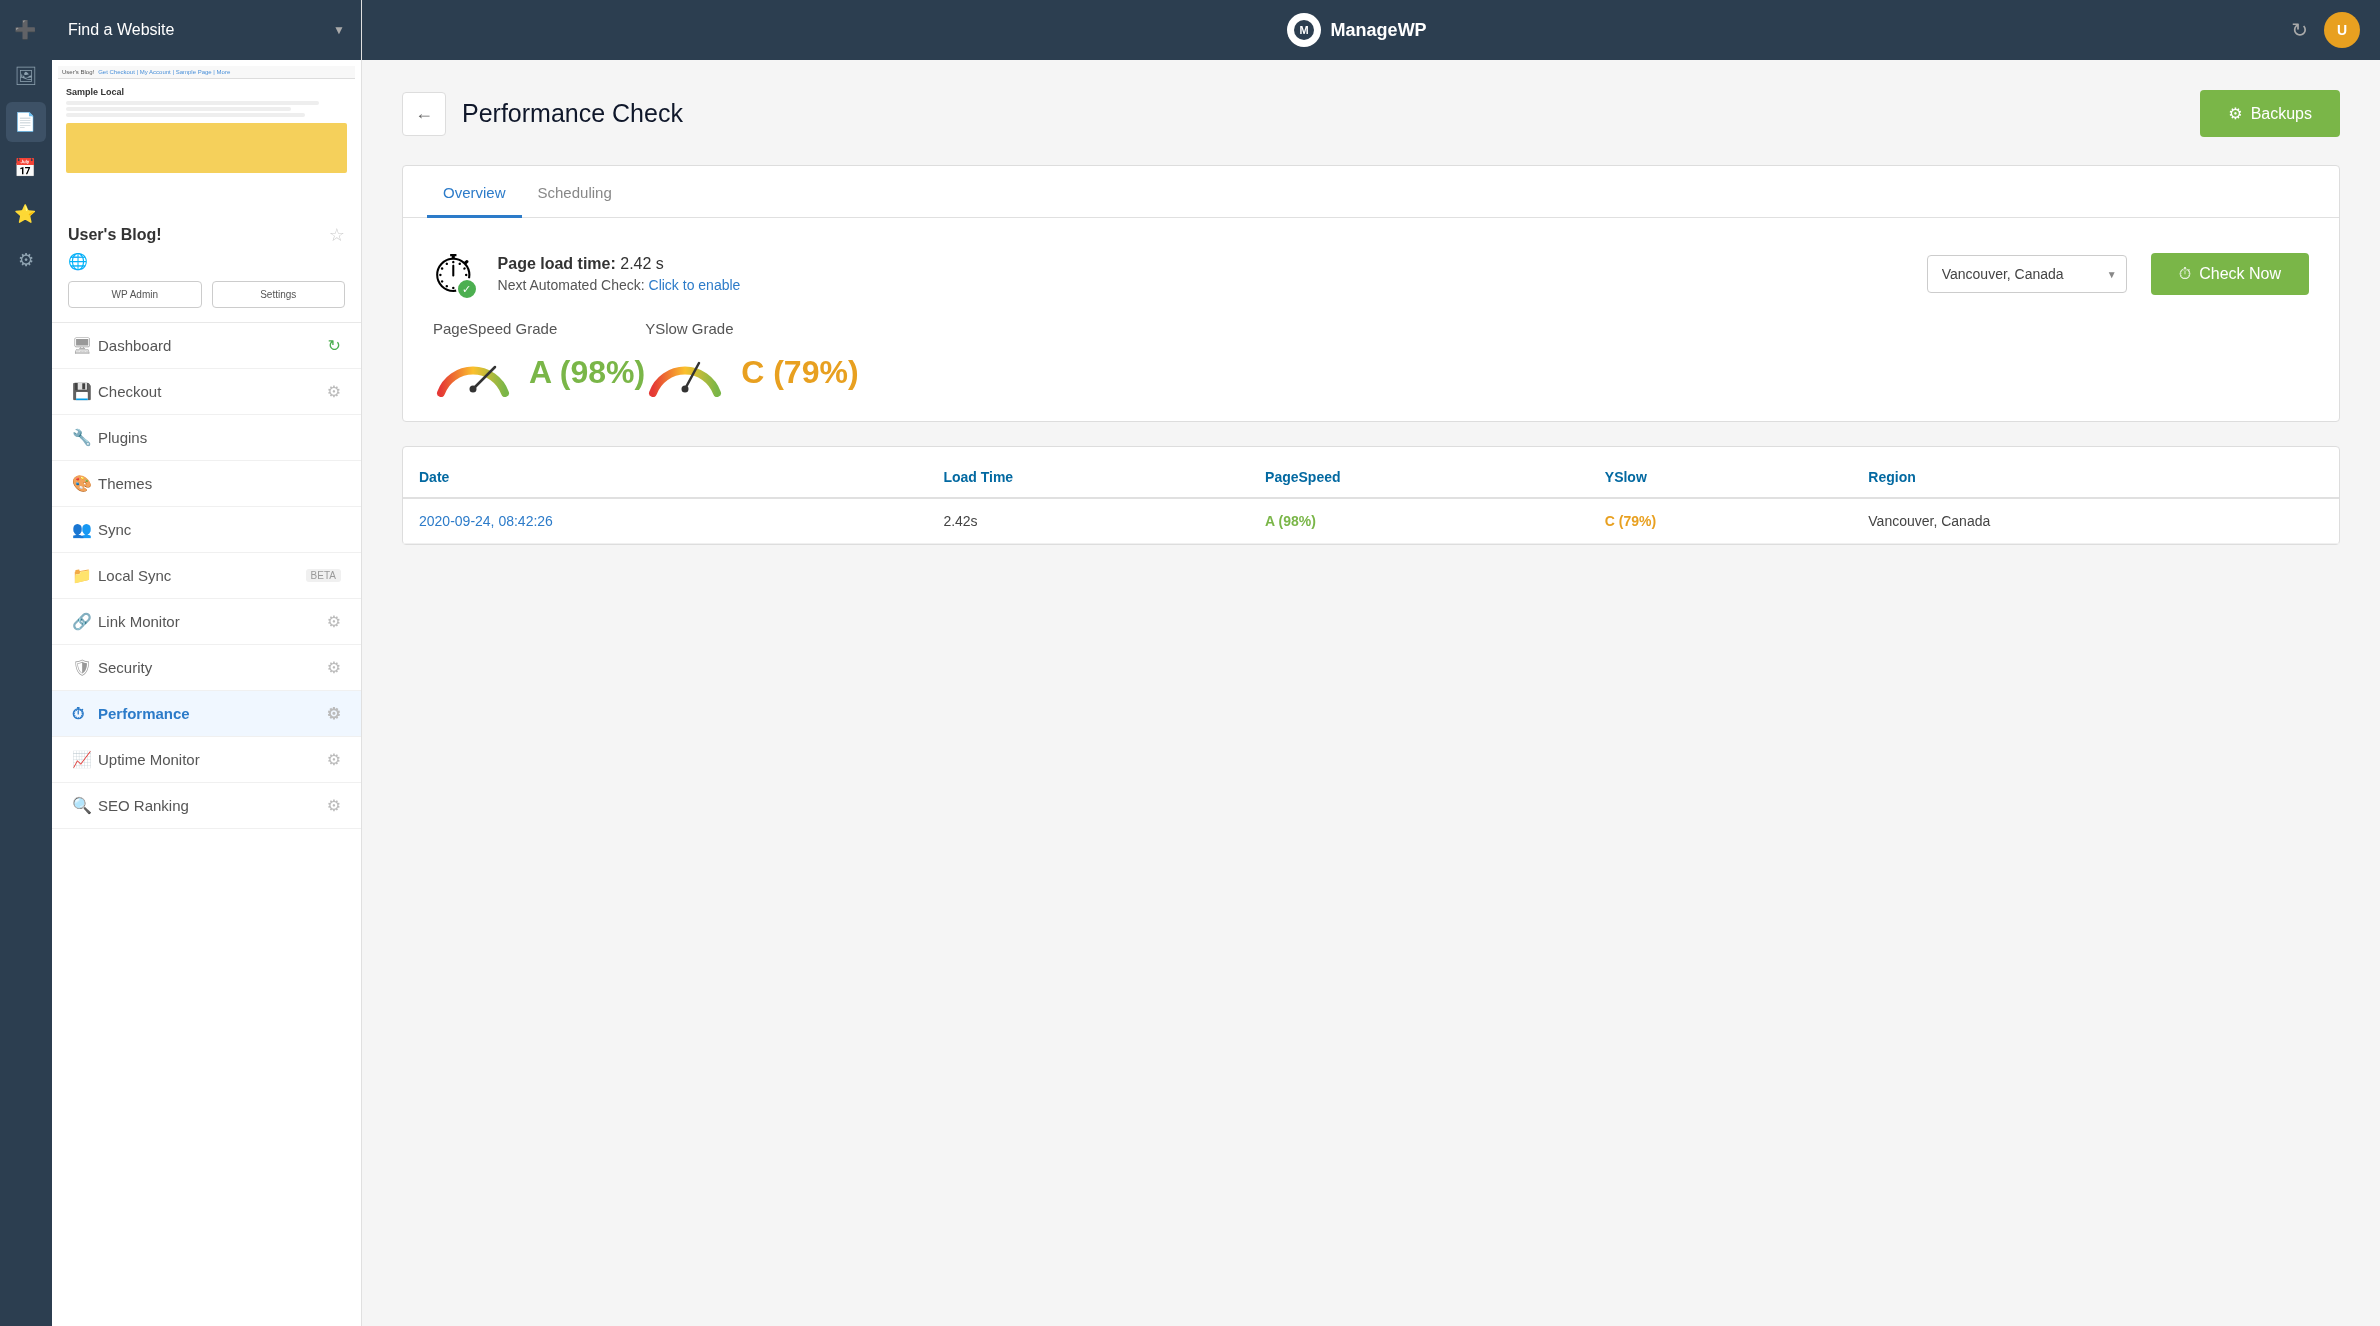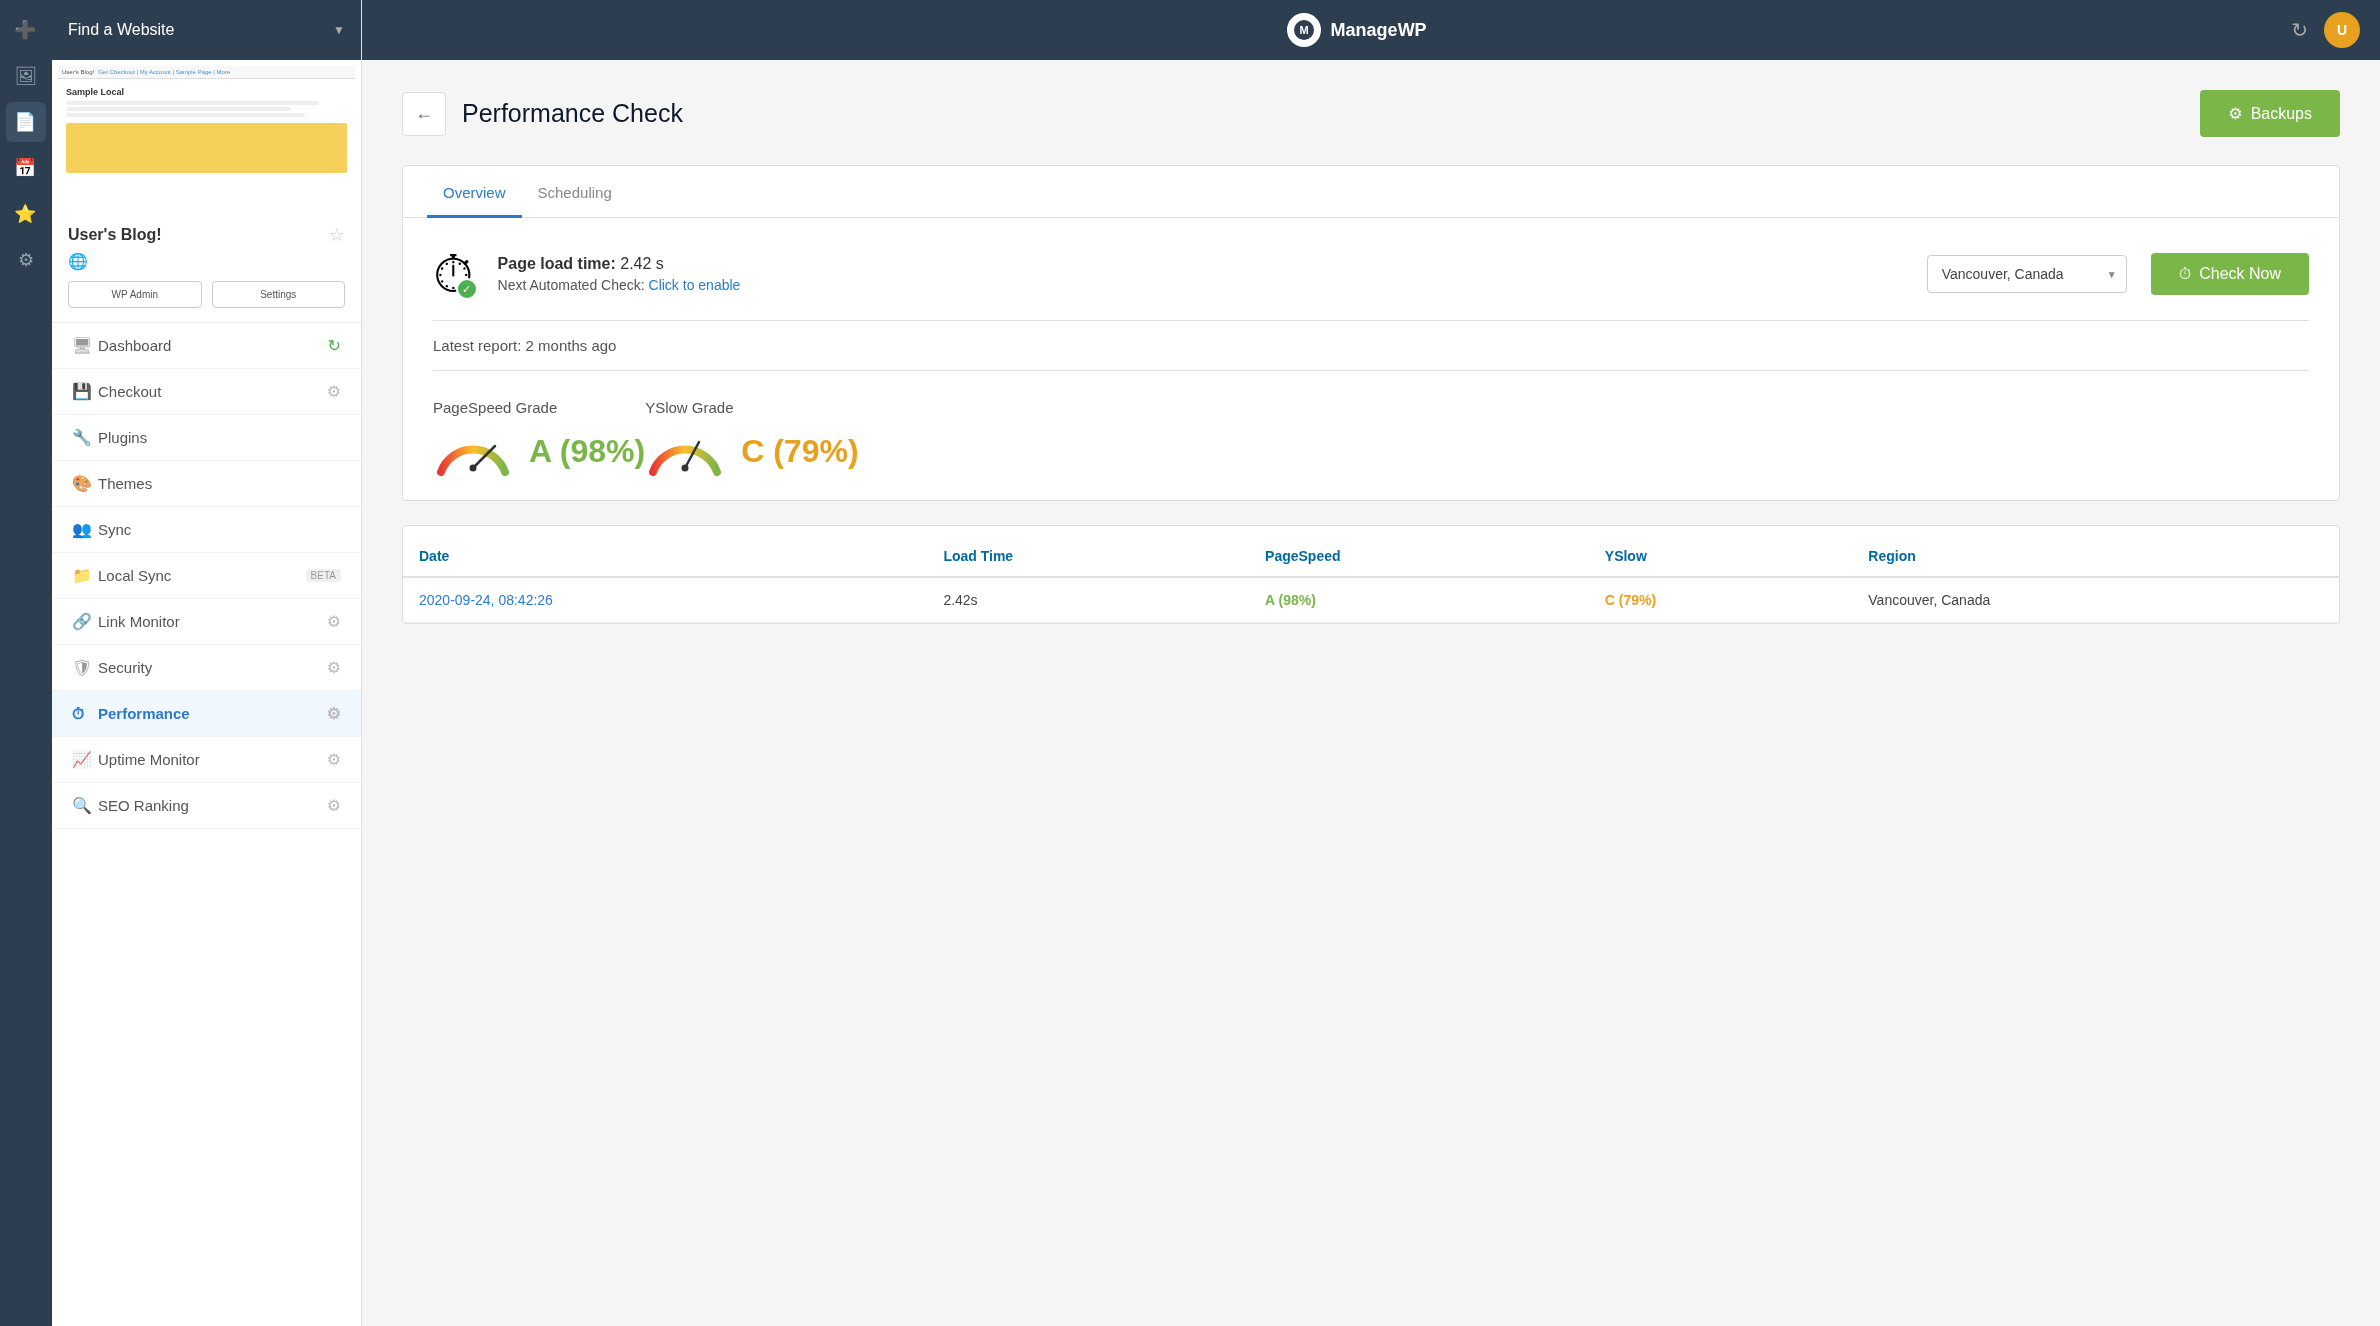--- a/index.html
+++ b/index.html
@@ -490,21 +490,20 @@
               <option>London, UK</option>
               <option>Sydney, Australia</option>
             </select>
           </div>
           <button class="check-now-btn">
             <span>⏱</span>
             <span>Check Now</span>
           </button>
         </div>
 
-        <div class="latest-report">Latest report: 2 months ago</div>
 
         <div class="grades-row">
 
           <div class="grade-block">
             <div class="grade-label">PageSpeed Grade</div>
             <div class="grade-display">
               <svg class="gauge-svg" viewBox="0 0 80 50" width="80" height="50">
 
                 <defs>
                   <linearGradient id="gaugeGrad1" x1="0%" y1="0%" x2="100%" y2="0%">

